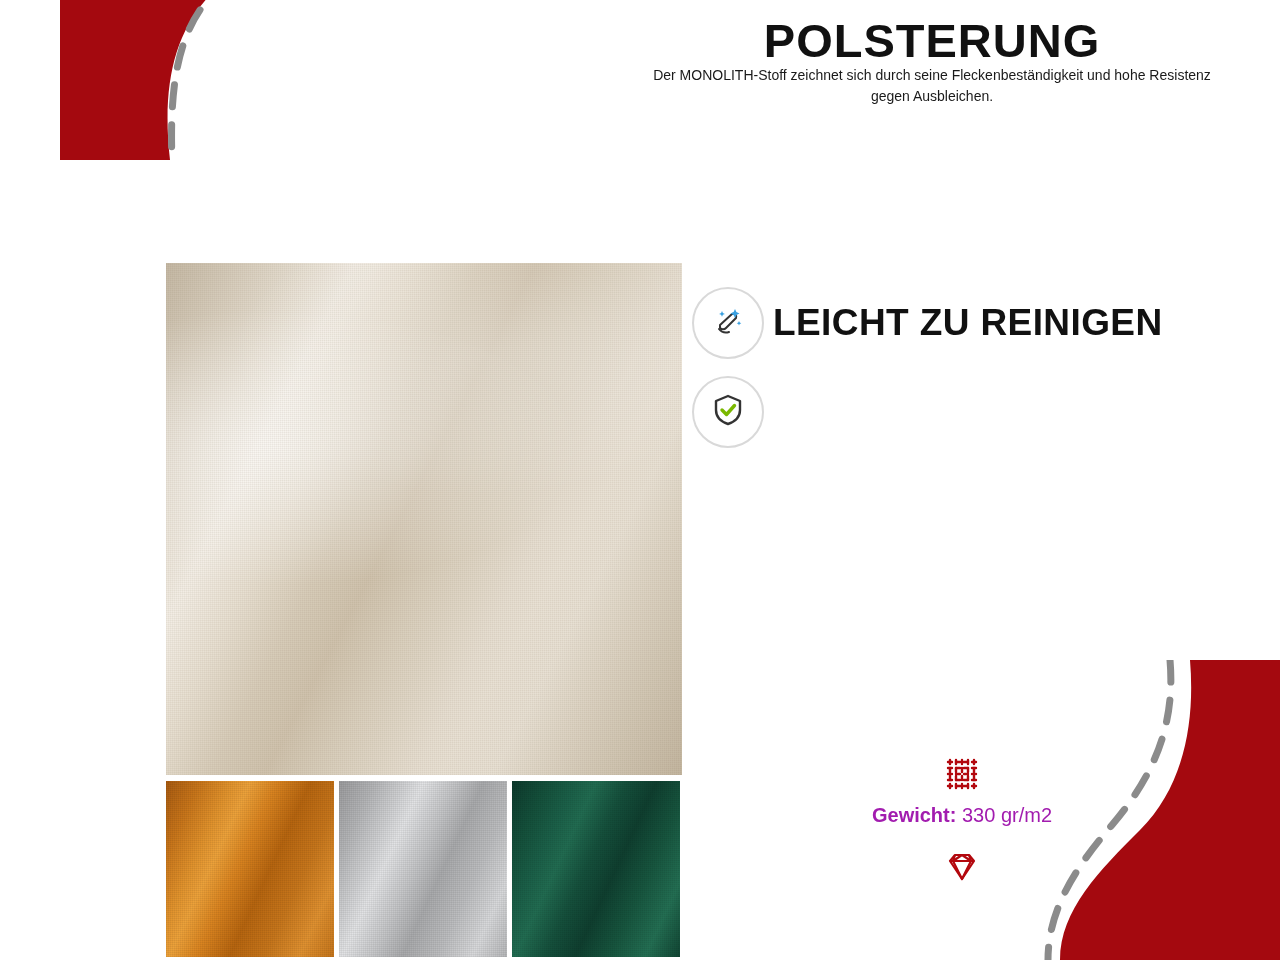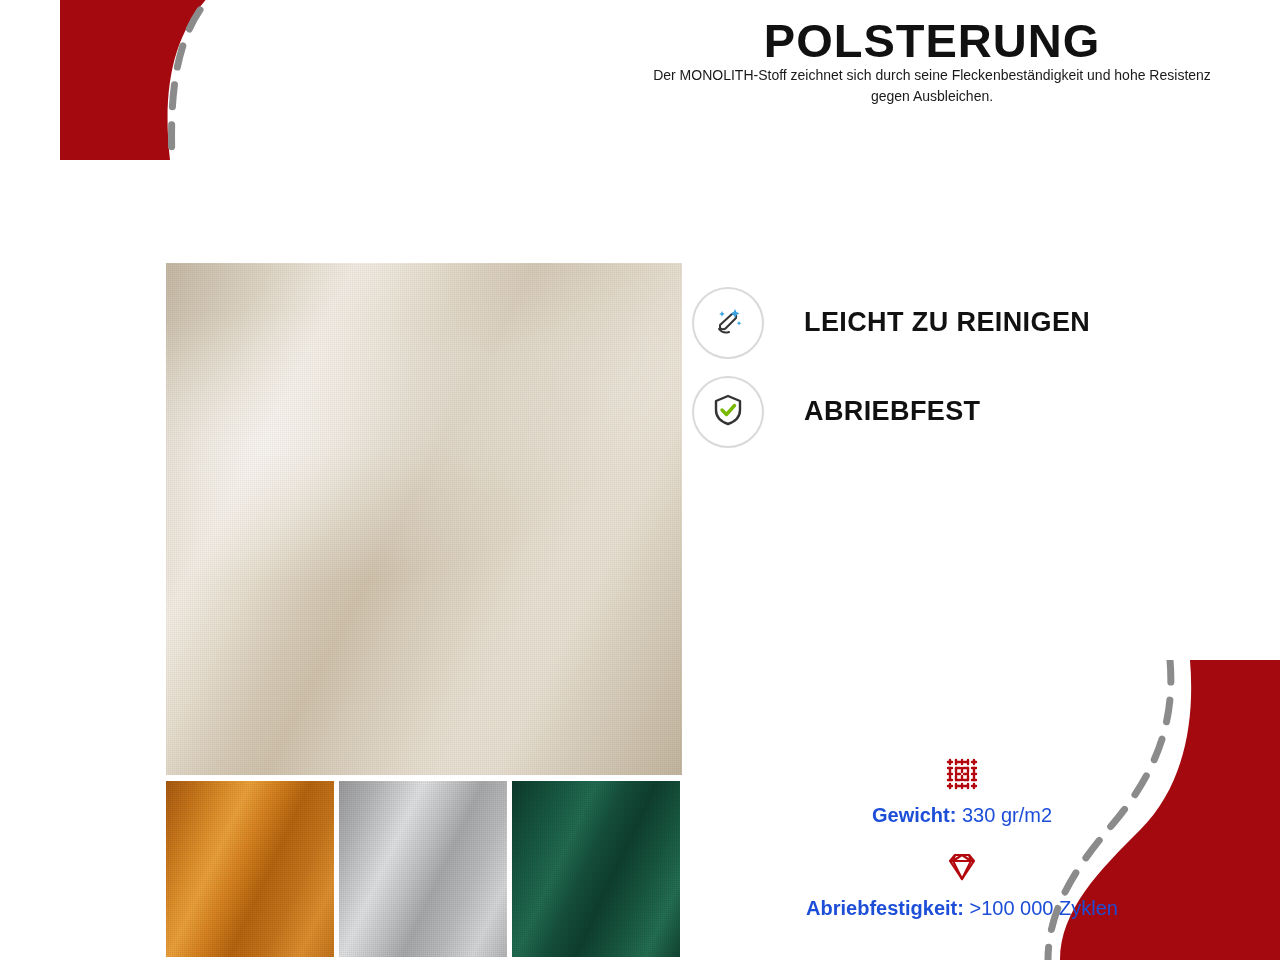--- a/index.html
+++ b/index.html
@@ -171,22 +171,22 @@
     height: 68px;
     border-radius: 50%;
     border: 2px solid #d9d9d9;
     display: flex;
     align-items: center;
     justify-content: center;
     flex: 0 0 auto;
     background: #ffffff;
   }
   .feature .f-label {
-    margin-left: 40px;
-    font-size: 27px;
+    margin-left: 9px;
+    font-size: 37px;
     font-weight: bold;
     letter-spacing: 0.4px;
     color: #111111;
     white-space: nowrap;
   }
 
   
   .stats {
     position: absolute;
     left: 692px;
@@ -196,21 +196,21 @@
   }
   .stat { margin-bottom: 14px; }
   .stat .s-icon {
     height: 52px;
     display: flex;
     align-items: center;
     justify-content: center;
   }
   .stat .s-text {
     font-size: 20px;
-    color: #1d4ed8;
+    color: #a21caf;
     margin-top: 4px;
   }
   .stat .s-text b { font-weight: bold; }
 </style>
 </head>
 <body>
 
 <div class="ribbon-top">
   <svg width="420" height="300" viewBox="0 0 420 300">
     <path d="M0,0 L300,0 C300,40 240,70 180,110 C120,150 100,210 110,300 L0,300 Z" fill="#a4090f"></path>
@@ -270,21 +270,20 @@
 
   <div class="feature">
     <div class="badge">
       <span>
         <svg width="40" height="40" viewBox="0 0 40 40">
           <path d="M20 6 L32 11 V20 c0 8-6 12-12 14 -6-2-12-6-12-14 V11 z" fill="none" stroke="#333" stroke-width="2.4" stroke-linejoin="round"></path>
           <path d="M14 20 l4.5 4.5 8-9" fill="none" stroke="#7ab800" stroke-width="3.4" stroke-linecap="round" stroke-linejoin="round"></path>
         </svg>
       </span>
     </div>
-    <div class="f-label">ABRIEBFEST</div>
   </div>
 
 
 
 </div>
 
 <div class="stats">
 
   <div class="stat">
     <div class="s-icon">
@@ -305,19 +304,15 @@
     <div class="s-icon">
       <svg width="48" height="48" viewBox="0 0 48 48">
         <g stroke="#b3080e" stroke-width="2.2" fill="none" stroke-linejoin="round">
           <path d="M12 18 h24 L24 36 z"></path>
           <path d="M12 18 l5-6 h14 l5 6"></path>
           <path d="M17 12 l-2 6 9 18 9-18 -2-6"></path>
           <path d="M24 12 l-9 6 M24 12 l9 6"></path>
         </g>
       </svg>
     </div>
-    <div class="s-text">
-      <b>Abriebfestigkeit: </b>
-      <span>&gt;100 000 Zyklen</span>
-    </div>
   </div>
 
 </div>
 
 </body></html>

